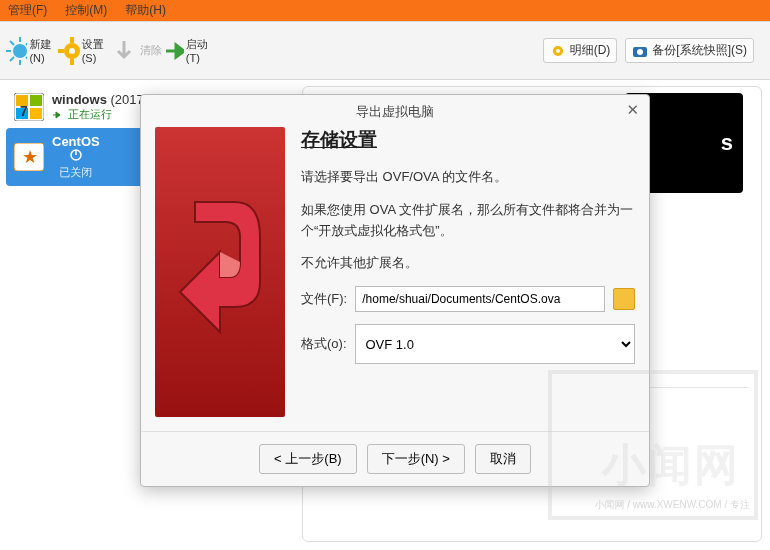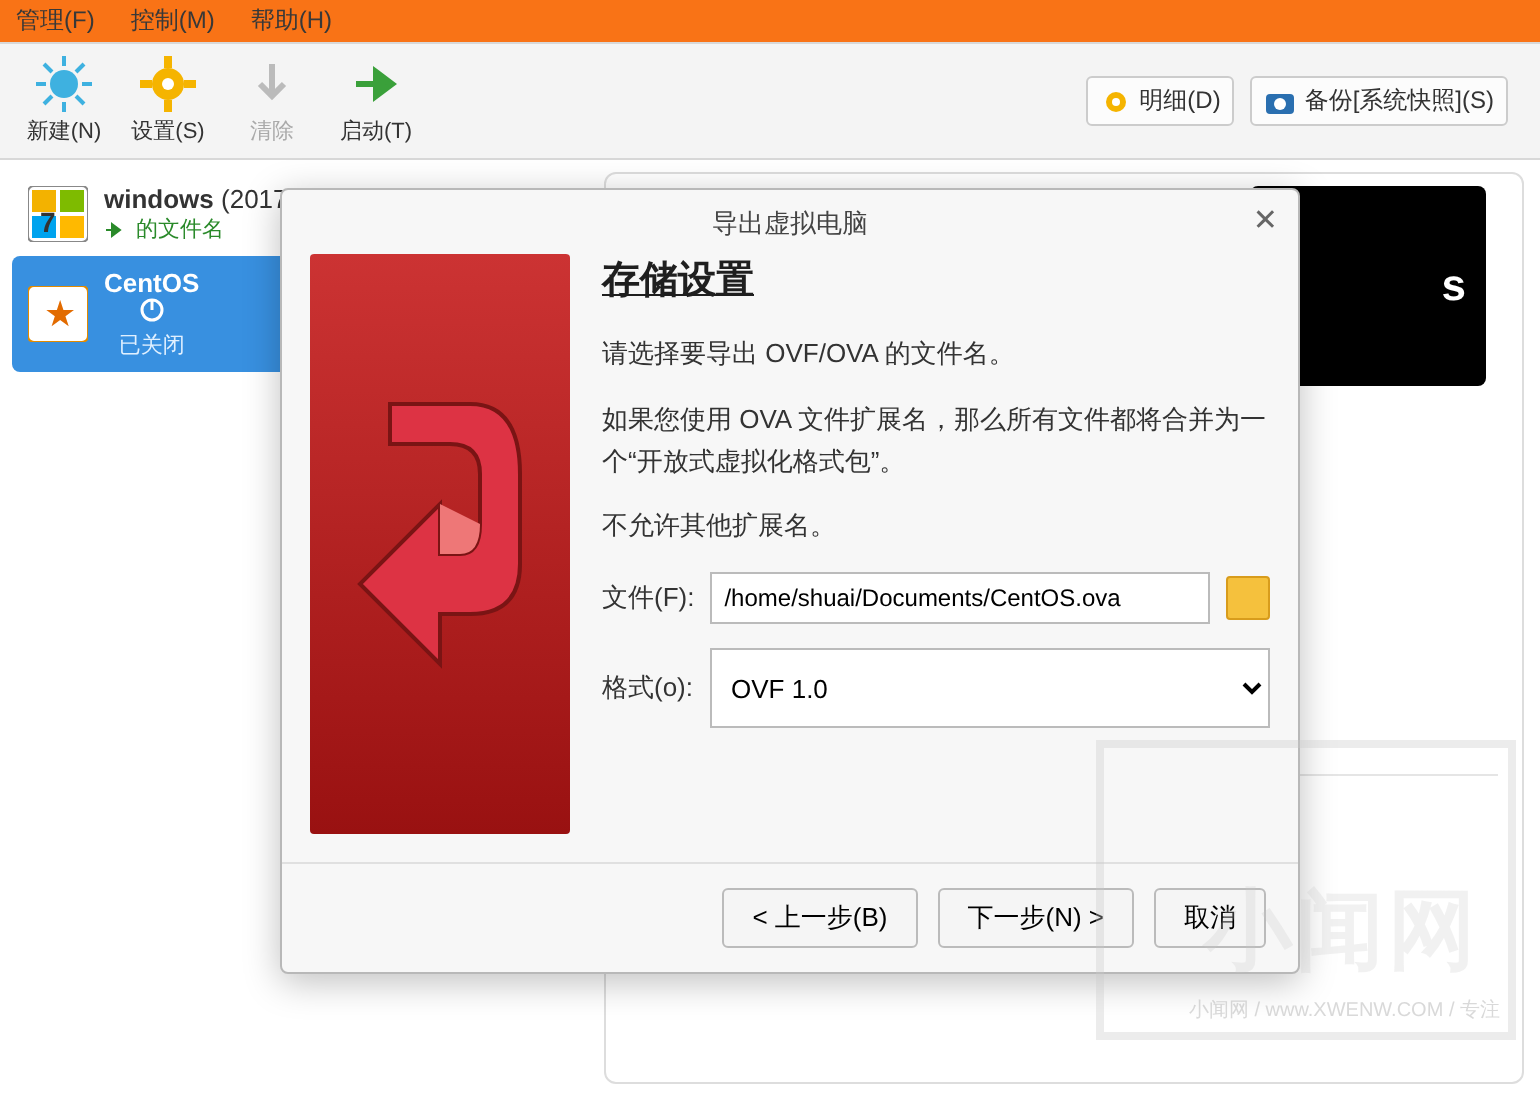--- a/index.html
+++ b/index.html
@@ -4,21 +4,21 @@
 <style>
   * { box-sizing: border-box; margin: 0; padding: 0; font-family: "Microsoft YaHei", "PingFang SC", sans-serif; }
   body { width: 770px; height: 550px; background: #fff; font-size: 13px; color: #333; overflow: hidden; position: relative; }
   
   
   .menubar { height: 22px; background: #f97316; display: flex; align-items: center; padding: 0 8px; gap: 18px; border-bottom: 1px solid #d8d8d8; }
   .menubar span { font-size: 12px; color: #383838; }
   
   
   .toolbar { height: 58px; background: #f4f4f4; display: flex; align-items: center; padding: 0 6px; border-bottom: 1px solid #d8d8d8; }
-  .tb-item { display: flex; flex-direction: column; align-items: center; justify-content: center; width: 52px; height: 56px; font-size: 11px; color: #333; gap: 2px; }
+  .tb-item { display: flex; flex-direction: row; align-items: center; justify-content: center; width: 52px; height: 56px; font-size: 11px; color: #333; gap: 2px; }
   .tb-item.disabled { color: #aaa; align-items: center; }
   .tb-spacer { flex: 1; }
   .tb-right { display: flex; gap: 8px; padding-right: 10px; }
   .tb-btn { display: flex; align-items: center; gap: 4px; font-size: 12px; padding: 3px 6px; border: 1px solid #ccc; border-radius: 3px; background: #fcfcfc; }
   
   
   .vm-list { position: absolute; left: 6px; top: 86px; width: 290px; }
   .vm-item { display: flex; align-items: center; gap: 8px; padding: 6px 8px; border-radius: 4px; }
   .vm-item.selected { background: #3890e0; color: #fff; }
   .vm-icon { width: 30px; height: 28px; display:flex; align-items:center; justify-content:center; }
@@ -43,21 +43,21 @@
   .dlg-content { flex: 1; }
   .dlg-content h3 { font-size: 19px; font-weight: bold; color: #1f1f1f; margin-bottom: 14px; text-decoration: underline; }
   .dlg-content p { font-size: 13px; color: #333; line-height: 1.6; margin-bottom: 12px; }
   .frow { display: flex; align-items: center; gap: 8px; margin-bottom: 12px; }
   .frow label { font-size: 13px; color: #333; white-space: nowrap; }
   .fpath { flex:1; height: 26px; border: 1px solid #bbb; background: #fff; padding: 0 6px; font-size: 12px; }
   .folder { width: 22px; height: 22px; background: #f5c13d; border: 1px solid #d89c1c; border-radius: 2px; }
   .fsel { flex:1; height: 40px; border: 1px solid #bbb; background: #fff; padding: 0 6px; font-size: 13px; }
   .chk { display:flex; align-items:center; gap:6px; font-size:13px; margin-left: 56px; }
   .chk input { width:14px; height:14px; }
-  .dlg-footer { display: flex; justify-content: flex-end; gap: 10px; padding: 12px 16px; border-top: 1px solid #e0e0e0; }
+  .dlg-footer { display: flex; justify-content: center; gap: 10px; padding: 12px 16px; border-top: 1px solid #e0e0e0; }
   .dlg-footer button { font-size: 13px; padding: 5px 14px; background: #f5f5f5; border: 1px solid #bbb; border-radius: 3px; }
   
   
   .watermark { position:absolute; right:12px; bottom:30px; width:210px; height:150px; border:4px solid rgba(200,200,200,0.35); pointer-events:none; display:flex; align-items:flex-end; justify-content:flex-end; }
   .watermark span { font-size:10px; color: rgba(180,180,180,0.5); padding:4px; }
   .wm-big { position:absolute; right:30px; bottom:55px; font-size:44px; color:rgba(200,200,200,0.25); font-weight:bold; letter-spacing:2px; pointer-events:none; }
   
   
   svg { display:block; }
 </style>
@@ -142,21 +142,21 @@
           <rect x="16" y="15" width="12" height="11" fill="#ffb900"></rect>
           <text x="6" y="23" font-size="14" fill="#333" font-weight="bold">7</text>
         </svg>
     </div>
     <div class="vm-info">
       <div class="vm-name"><span>windows</span> <span style="font-weight:normal">(2017</span></div>
       <div class="vm-state running">
         <svg width="12" height="12">
             <path d="M1 6 L5 6 M4 3 L8 6 L4 9 Z" fill="#2a8a2a" stroke="#2a8a2a"></path>
           </svg>
-        <span>的文件名</span>
+        <span>正在运行</span>
       </div>
     </div>
   </div>
   <div class="vm-item selected">
     <div class="vm-icon">
       <svg width="30" height="28">
           <rect x="0" y="0" width="30" height="28" rx="3" fill="#fff" stroke="#e28b00"></rect>
           <text x="8" y="20" font-size="18" fill="#e26b00">★</text>
         </svg>
     </div>

